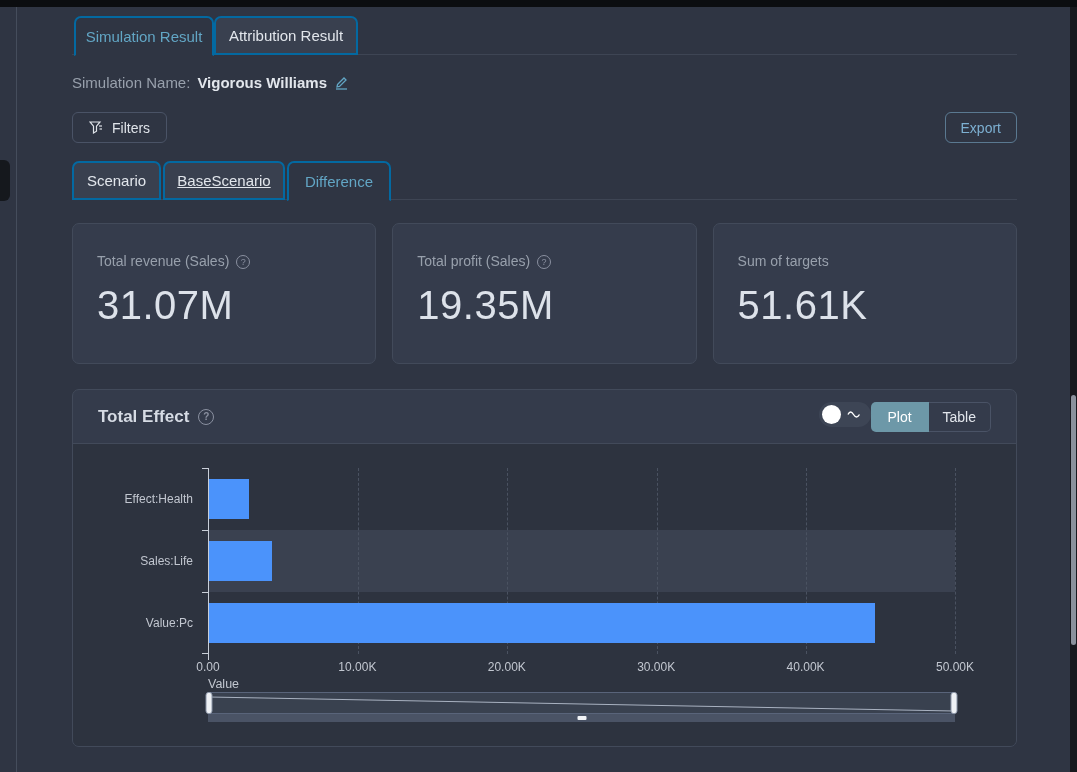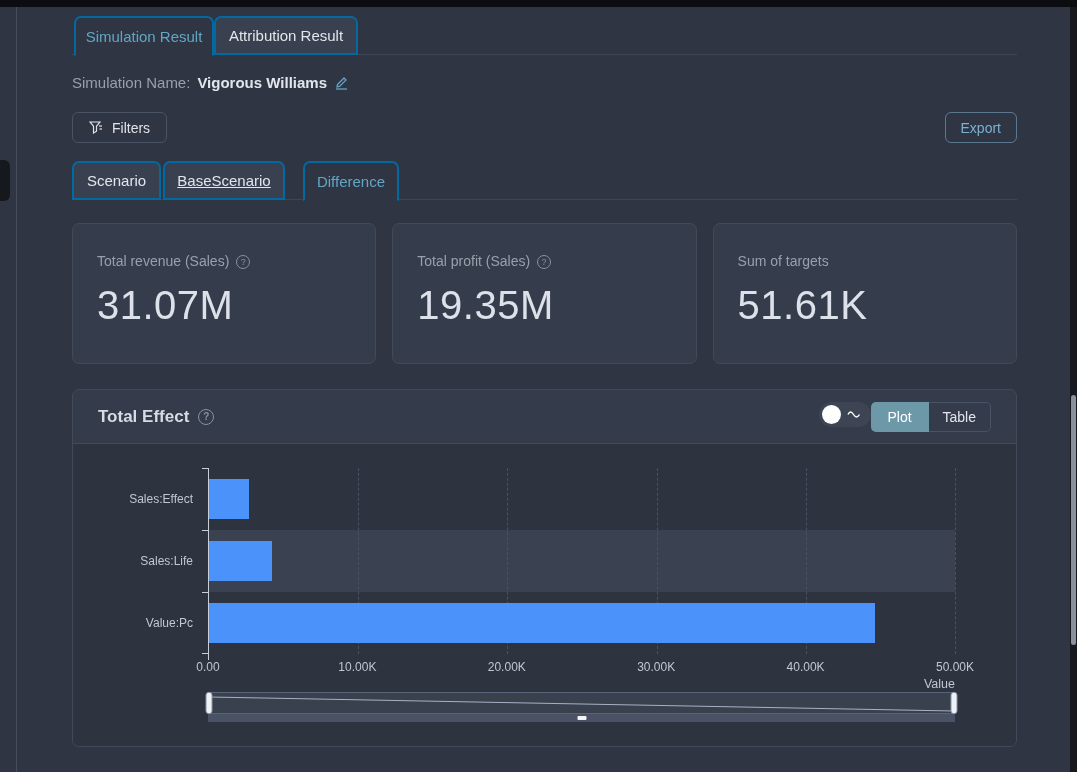--- a/index.html
+++ b/index.html
@@ -72,21 +72,21 @@
   .band { position:absolute; left:0; width:100%; height:62px; }
   .band.light { background:#3a4150; }
   .gridline { position:absolute; top:0; bottom:0; width:0; border-left:1px dashed #4a5261; }
   .bar { position:absolute; left:0; height:40px; background:#4b93fb; }
   .ytick { position:absolute; left:-7px; width:7px; height:1px; background:#c9cfd8; }
   .axis-ext { position:absolute; left:-1px; bottom:-6px; width:1px; height:6px; background:#c9cfd8; }
   .y-labels { position:absolute; left:0; top:24px; width:127px; height:186px; }
   .y-label { position:absolute; right:7px; transform:translateY(-50%); font-size:12px; color:#c2c7d0; white-space:nowrap; }
   .x-ticks { position:absolute; left:135px; top:216px; width:747px; height:14px; }
   .x-tick { position:absolute; transform:translateX(-50%); font-size:12px; color:#c2c7d0; white-space:nowrap; }
-  .x-label { position:absolute; left:135px; top:233px; width:747px; text-align:right; font-size:12.5px; color:#c2c7d0; }
+  .x-label { position:absolute; left:135px; top:233px; width:747px; text-align:left; font-size:12.5px; color:#c2c7d0; }
 
   .datazoom { position:absolute; left:135px; top:248px; width:747px; height:22px; background:#39414f;
               border:1px solid #59647a; }
   .dz-shadow { position:absolute; inset:0; }
   .dz-handle { position:absolute; top:50%; transform:translate(-50%,-50%); width:7px; height:22px;
                background:#eef1f5; border:1px solid #8a94a6; border-radius:3px; z-index:2; }
   .movehandle { position:absolute; left:135px; top:270px; width:747px; height:8px; background:#4a5365; }
   .movegrip { position:absolute; left:50%; top:2px; transform:translateX(-50%); width:9px; height:4px;
               background:#f2f4f7; border-radius:1px; }
 
@@ -142,21 +142,21 @@
   </div>
 
   <div class="scen-row">
     <div class="baseline"></div>
     <div class="tab inactive dots" style="left:0; width:89px;">
       <span>Scenario</span>
     </div>
     <div class="tab inactive dots" style="left:91px; width:122px;text-decoration:underline;">
       <span>BaseScenario</span>
     </div>
-    <div class="tab active" style="left:231px; width:96px;">
+    <div class="tab active" style="left:215px; width:104px;">
       <span>Difference</span>
     </div>
   </div>
 
   <div class="stats">
     <div class="card">
       <div class="label">
         <span>Total revenue (Sales)</span>
         <span class="help">?</span>
       </div>
@@ -196,21 +196,21 @@
           </div>
           <div class="opt unsel">
             <span>Table</span>
           </div>
         </div>
       </div>
     </div>
 
     <div class="panel-body">
       <div class="y-labels">
-          <div class="y-label" style="top: 31px;">Sales:Effect</div>
+          <div class="y-label" style="top: 31px;">Effect:Health</div>
           <div class="y-label" style="top: 93px;">Sales:Life</div>
           <div class="y-label" style="top: 155px;">Value:Pc</div>
         </div>
       <div class="plot-area">
         <div class="axis-ext"></div>
       <div class="band" style="top: 0px;"></div>
           <div class="ytick" style="top: 0px;"></div>
           <div class="band light" style="top: 62px;"></div>
           <div class="ytick" style="top: 62px;"></div>
           <div class="band" style="top: 124px;"></div>

